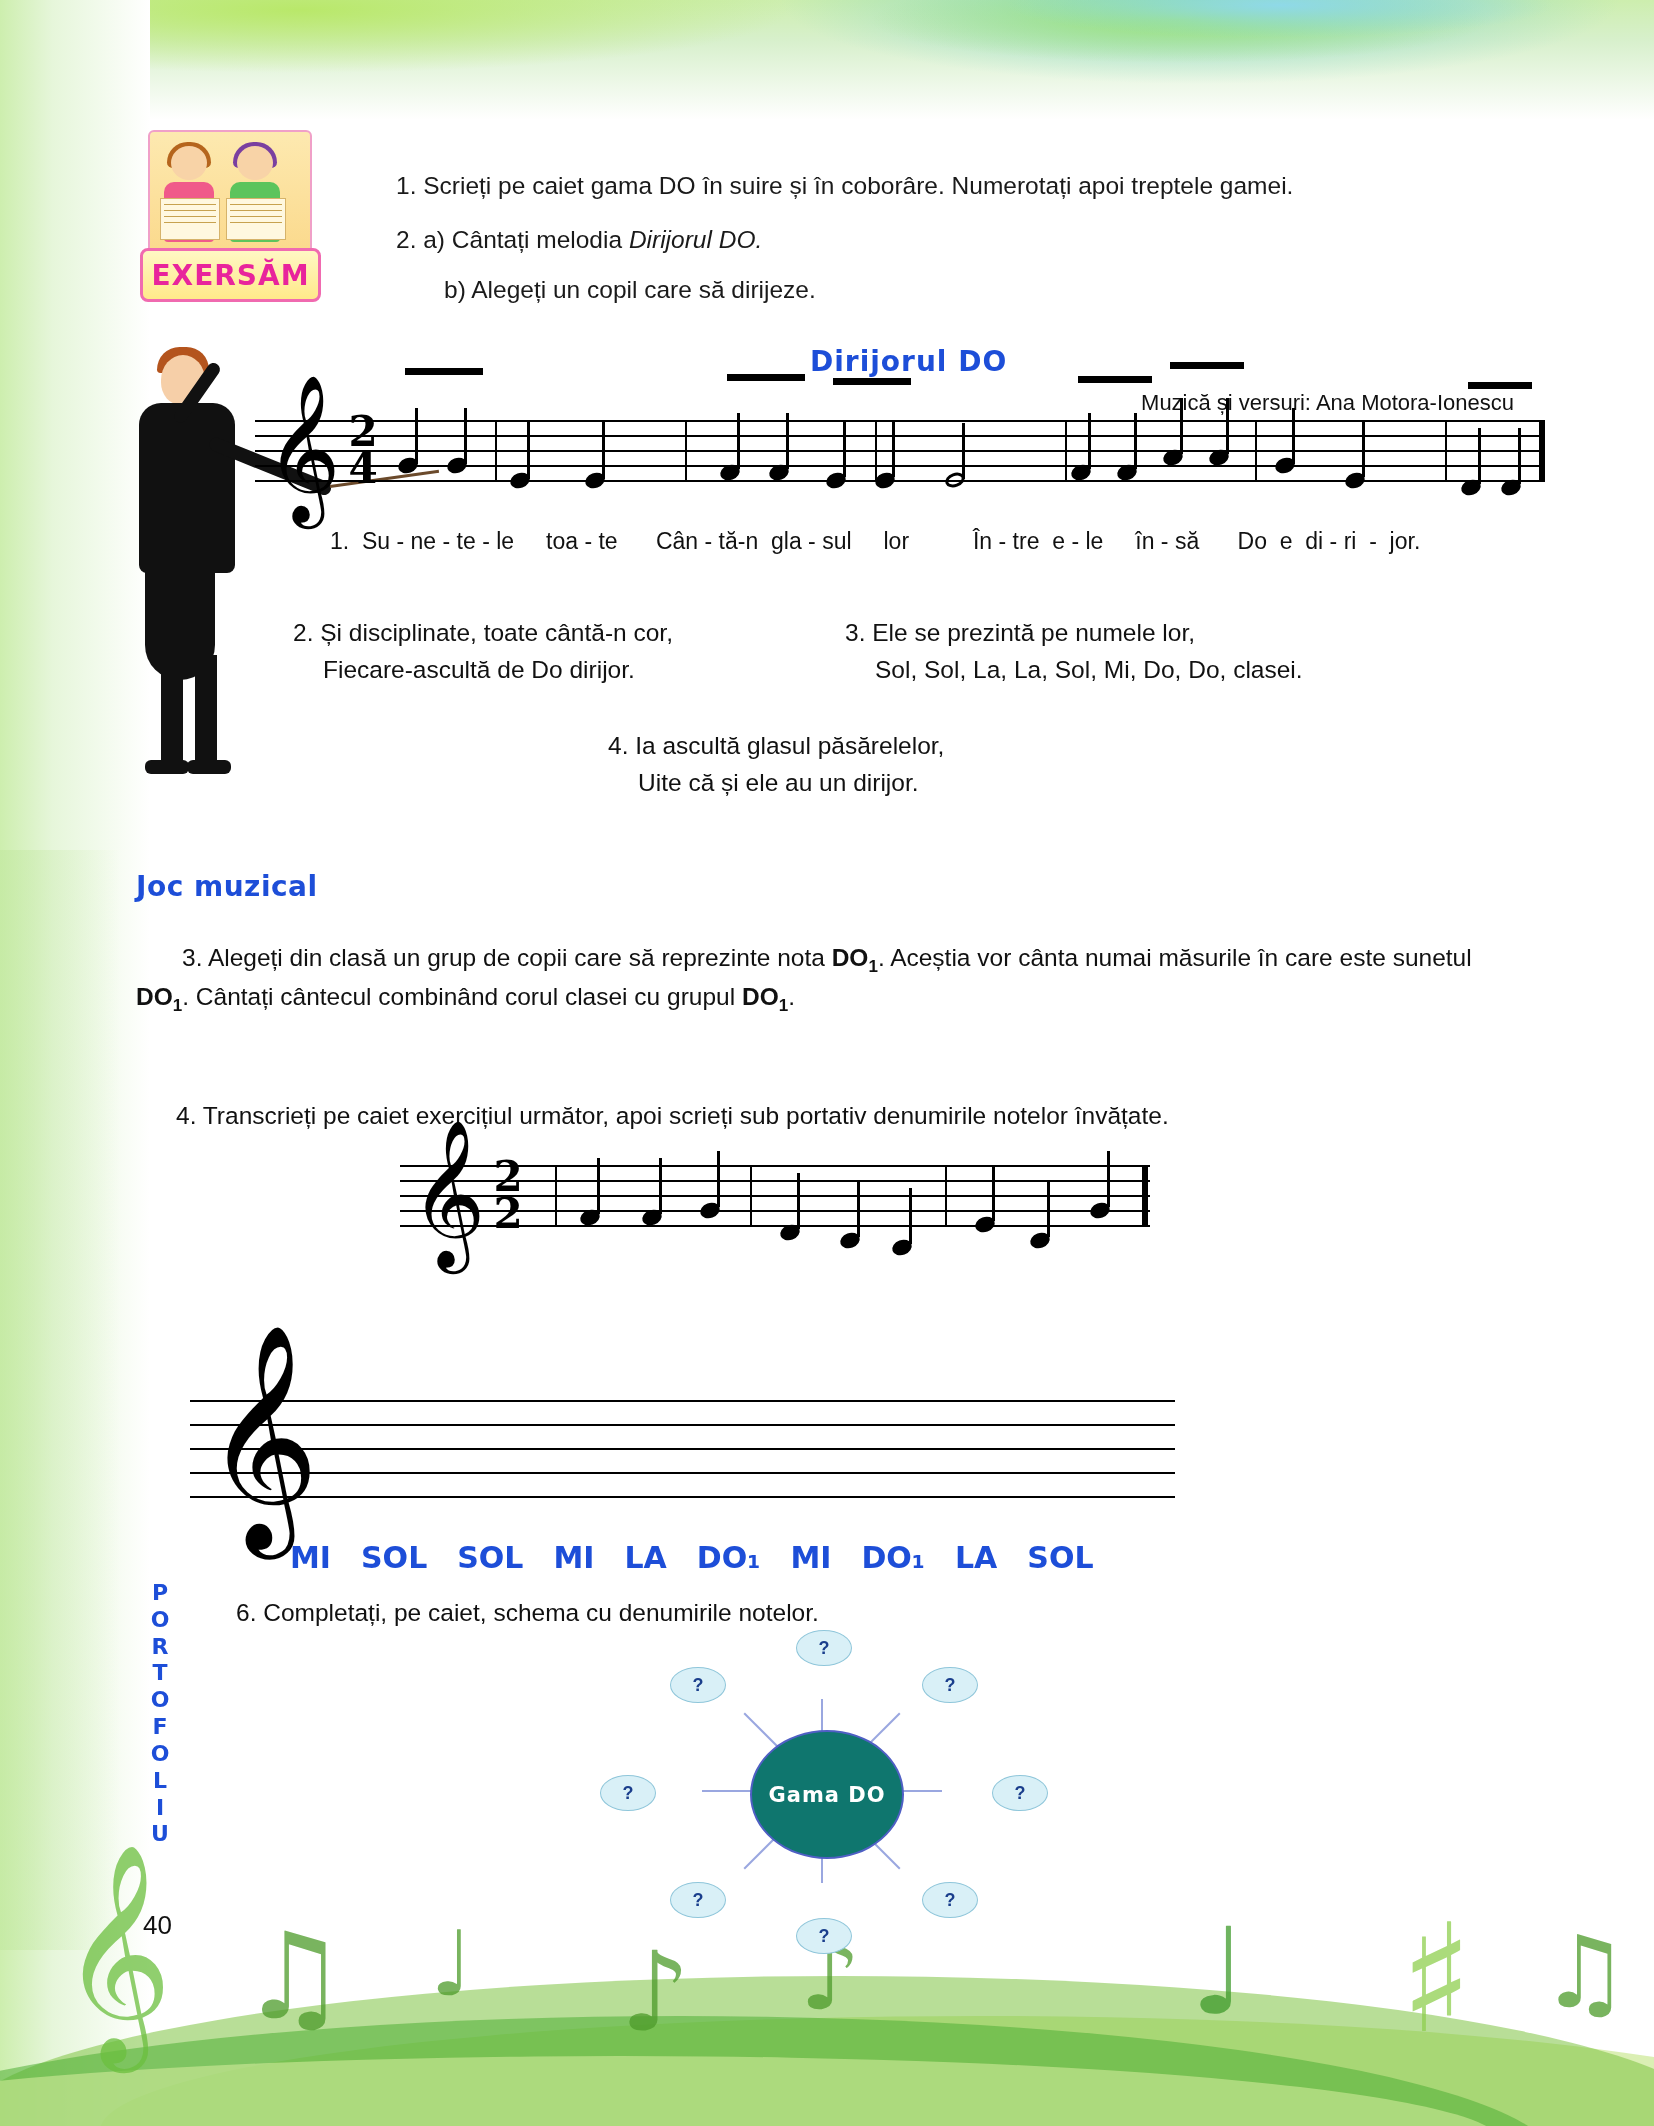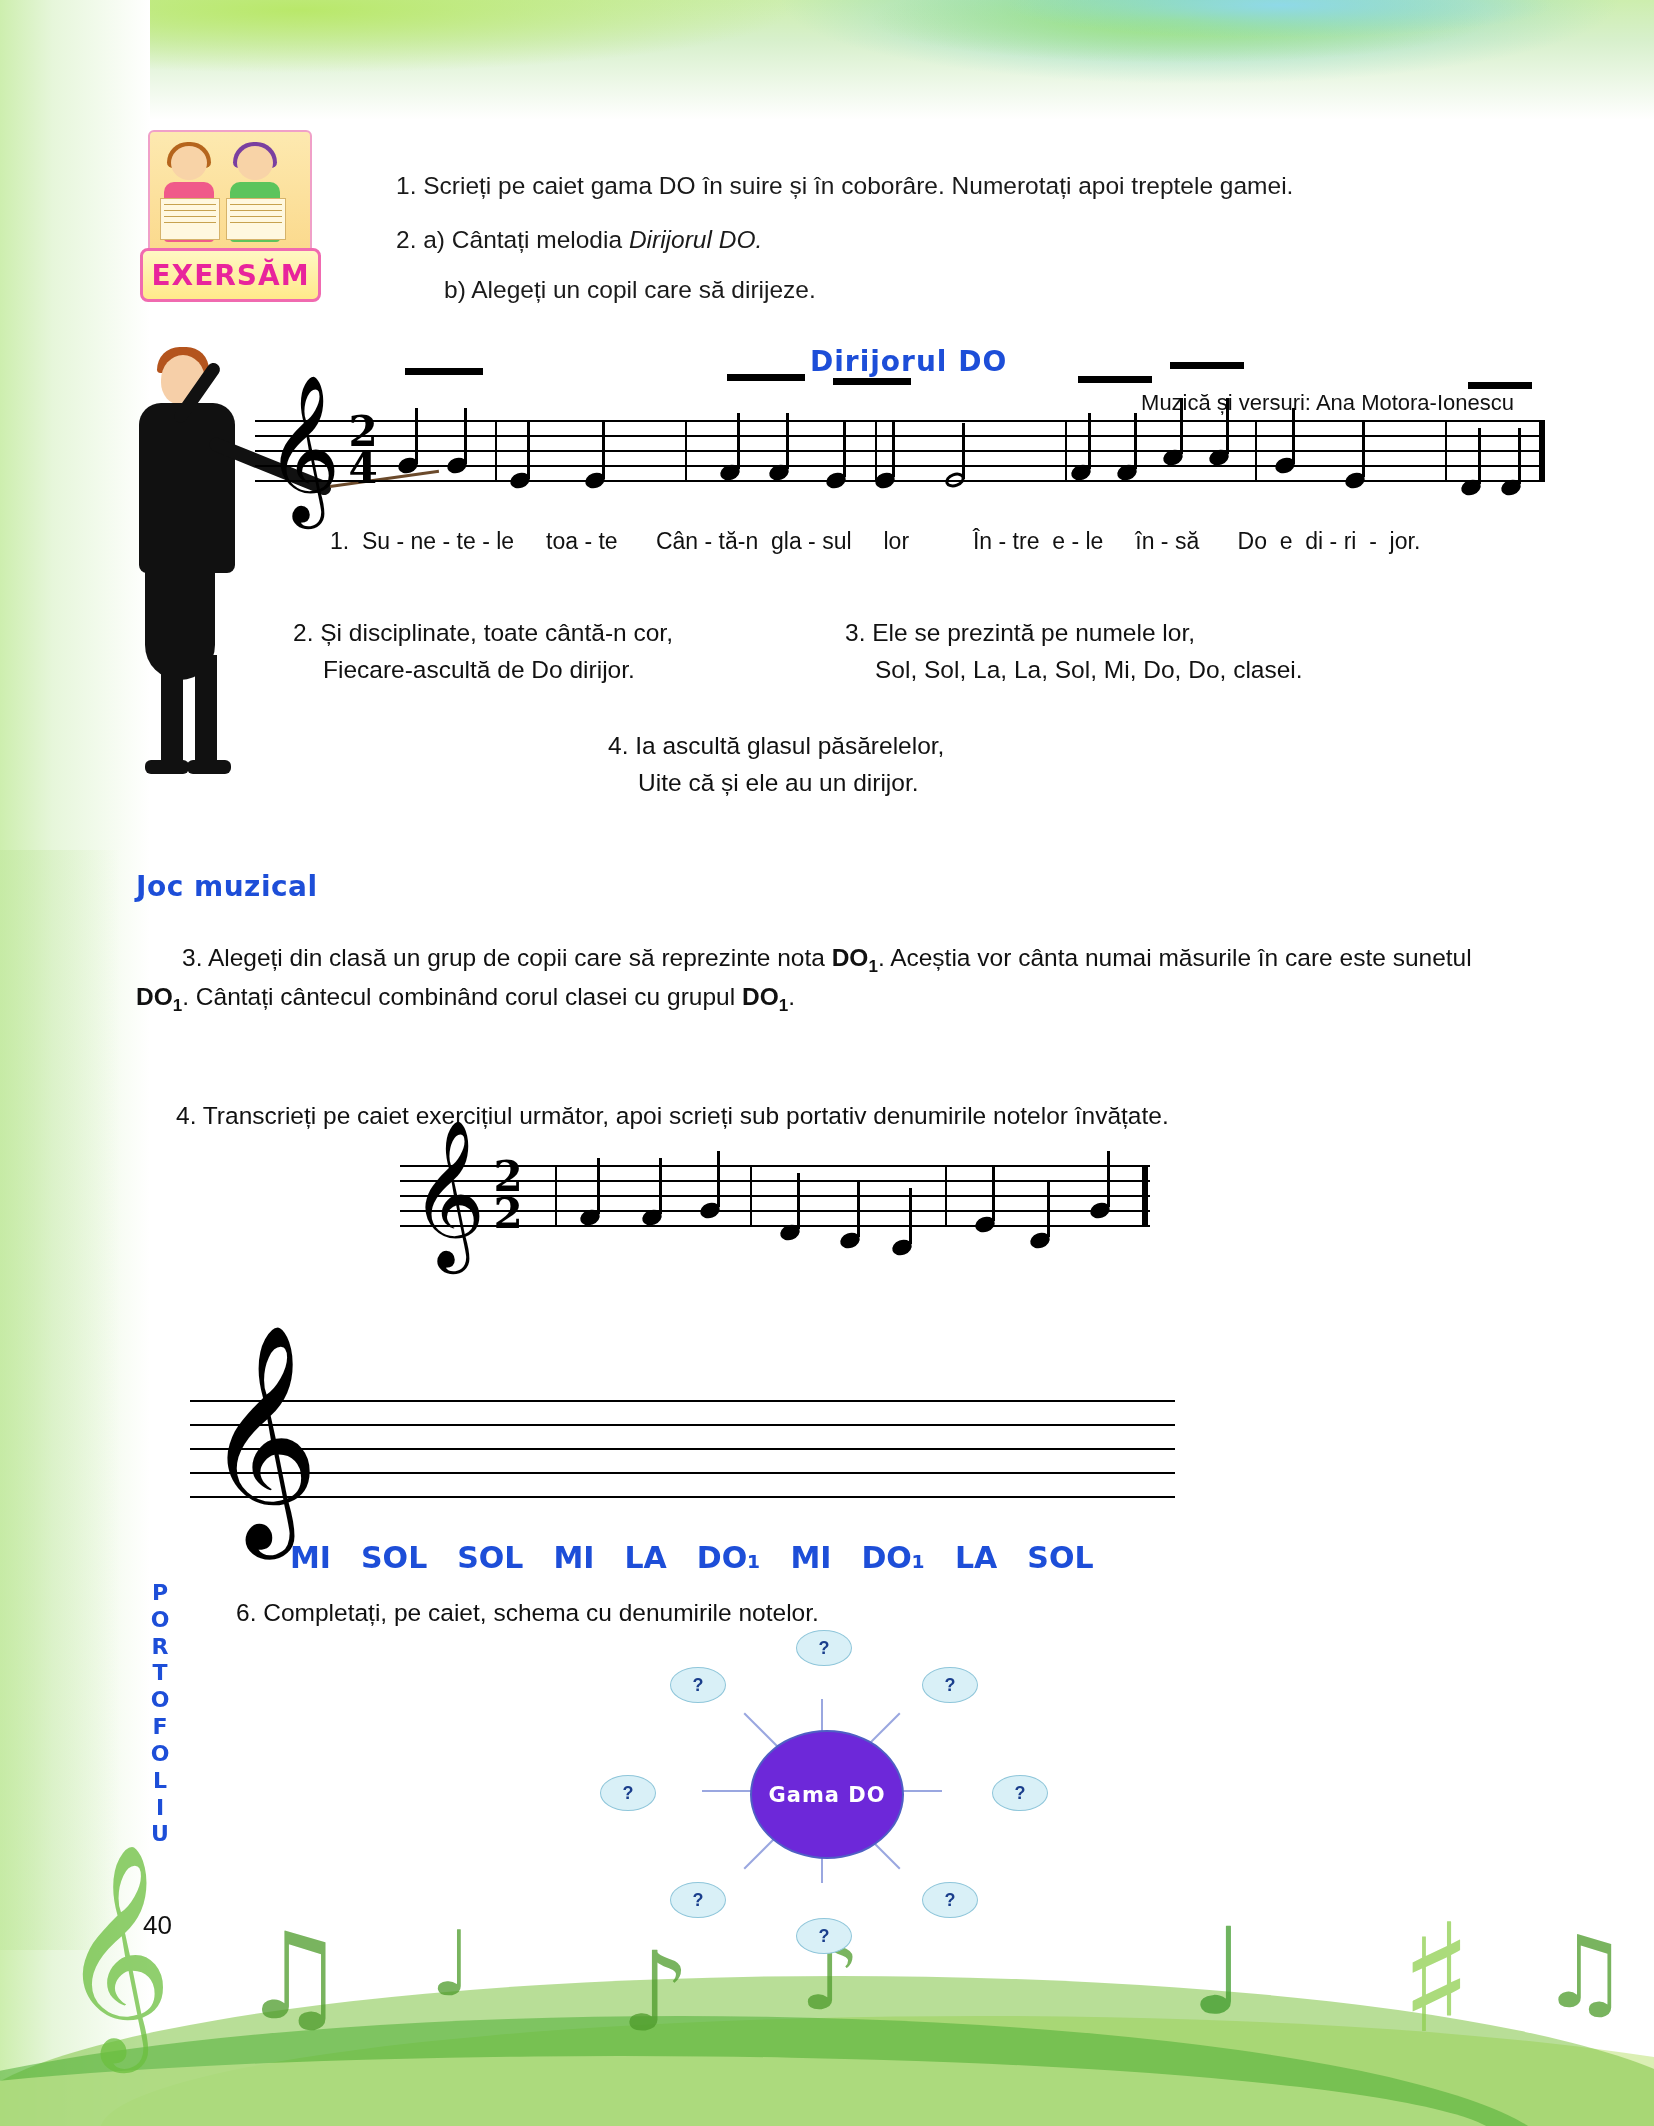--- a/index.html
+++ b/index.html
@@ -158,21 +158,21 @@
     position:absolute; left:145px; top:1580px; width:30px;
     color:#1d4ed8; font-weight:bold; font-size:22px; line-height:1.22;
     text-align:center; font-family:"DejaVu Sans", sans-serif;
   }
   .pagenum { position:absolute; left:143px; top:1910px; font-size:26px; font-weight:normal; color:#111; }
 
   
   .diagram { position:absolute; left:560px; top:1620px; width:540px; height:330px; }
   .hub {
     position:absolute; left:190px; top:110px; width:150px; height:125px; border-radius:50%;
-    background:#6d28d9; border:2.5px solid #4f5fc4;
+    background:#0f766e; border:2.5px solid #4f5fc4;
     display:flex; align-items:center; justify-content:center;
     color:#fff; font-weight:bold; font-size:21px; letter-spacing:1px;
     font-family:"DejaVu Sans", sans-serif;
   }
   .bubble {
     position:absolute; width:54px; height:34px; border-radius:50%;
     background:#d9f0f7; border:1.5px solid #8fc6da;
     display:flex; align-items:center; justify-content:center;
     color:#1a3e8c; font-size:18px; font-weight:bold;
   }

